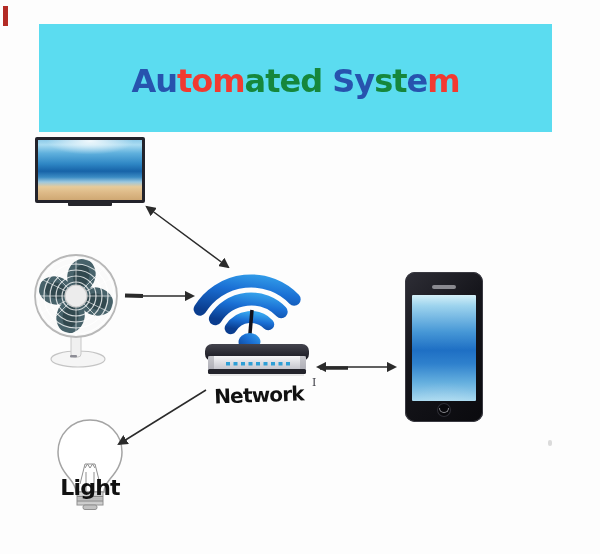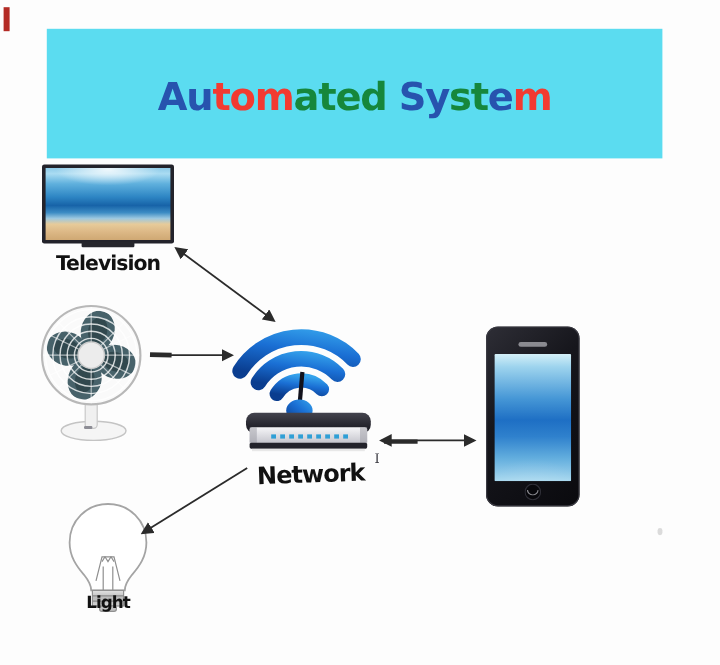--- a/index.html
+++ b/index.html
@@ -16,21 +16,21 @@
   .tv-screen{width:100%;height:100%;
     background:
       radial-gradient(60% 32% at 50% 2%, rgba(255,255,255,.85), rgba(255,255,255,0) 70%),
       linear-gradient(180deg,#8ecbe9 0%,#aadcf2 8%,#5fb0dd 22%,#2e86c4 40%,#1763a8 52%,#3c8cc4 62%,#9cc8e0 70%,#e7cb9a 78%,#ddb987 88%,#cfa873 100%);}
   .tv-stand{position:absolute;left:68px;top:201px;width:44px;height:5px;background:#26262c;border-radius:1px;}
 
   .label{position:absolute;font-weight:bold;color:#111;text-align:center;letter-spacing:-0.8px;}
   .lbl-tv{left:35px;top:210px;width:110px;font-size:17px;}
   .lbl-fan{left:28px;top:372px;width:100px;font-size:17px;}
   .lbl-network{left:203px;top:383px;width:112px;font-size:20px;transform:rotate(-2deg);}
-  .lbl-light{left:50px;top:495px;width:80px;font-size:14px;}
+  .lbl-light{left:50px;top:475px;width:80px;font-size:22px;}
 
   .fan-svg{position:absolute;left:28px;top:251px;}
   .network-svg{position:absolute;left:192px;top:262px;}
   .bulb-svg{position:absolute;left:50px;top:416px;}
 
   .phone{position:absolute;left:405px;top:272px;width:78px;height:150px;border-radius:10px;
     background:linear-gradient(135deg,#2e2e36 0%,#16161c 40%,#0a0a0e 100%);
     box-shadow:inset 0 0 0 1px #3a3a42;}
   .phone-speaker{position:absolute;left:27px;top:13px;width:24px;height:4px;background:#8a8a90;border-radius:2px;}
   .phone-screen{position:absolute;left:7px;top:23px;width:64px;height:106px;border-radius:1px;
@@ -53,21 +53,20 @@
   <div class="red-mark"></div>
 
   <div class="banner" style="background-color: rgb(91, 220, 240); align-items: center;">
     <h1 class="title"><span style="color: rgb(39, 83, 174);">Au</span><span style="color: rgb(242, 58, 49);">tom</span><span style="color: rgb(22, 135, 60);">ated </span><span style="color: rgb(39, 83, 174);">Sy</span><span style="color: rgb(22, 135, 60);">st</span><span style="color: rgb(39, 83, 174);">e</span><span style="color: rgb(242, 58, 49);">m</span></h1>
   </div>
 
   <div class="tv">
     <div class="tv-screen"></div>
   </div>
   <div class="tv-stand"></div>
-  <div class="label lbl-tv">Television</div>
 
   <svg class="fan-svg" width="100" height="120" viewBox="0 0 100 120">
     <ellipse cx="50" cy="108" rx="27" ry="8" fill="#f5f5f5" stroke="#c4c4c4" stroke-width="1.2"></ellipse>
     <rect x="43" y="82" width="10" height="24" rx="3" fill="#f0f0f0" stroke="#c8c8c8" stroke-width="1"></rect>
     <rect x="42" y="104" width="7" height="2.4" rx="1" fill="#8d8d95"></rect>
     <circle cx="48" cy="45" r="41" fill="#fafafa" stroke="#b8b8b8" stroke-width="1.8"></circle>
     <g>
       <g transform="rotate(15 48 45)">
           <ellipse cx="48" cy="24" rx="14" ry="17" fill="#47626a"></ellipse>
           <ellipse cx="48" cy="24" rx="8" ry="11" fill="#31484e"></ellipse>

